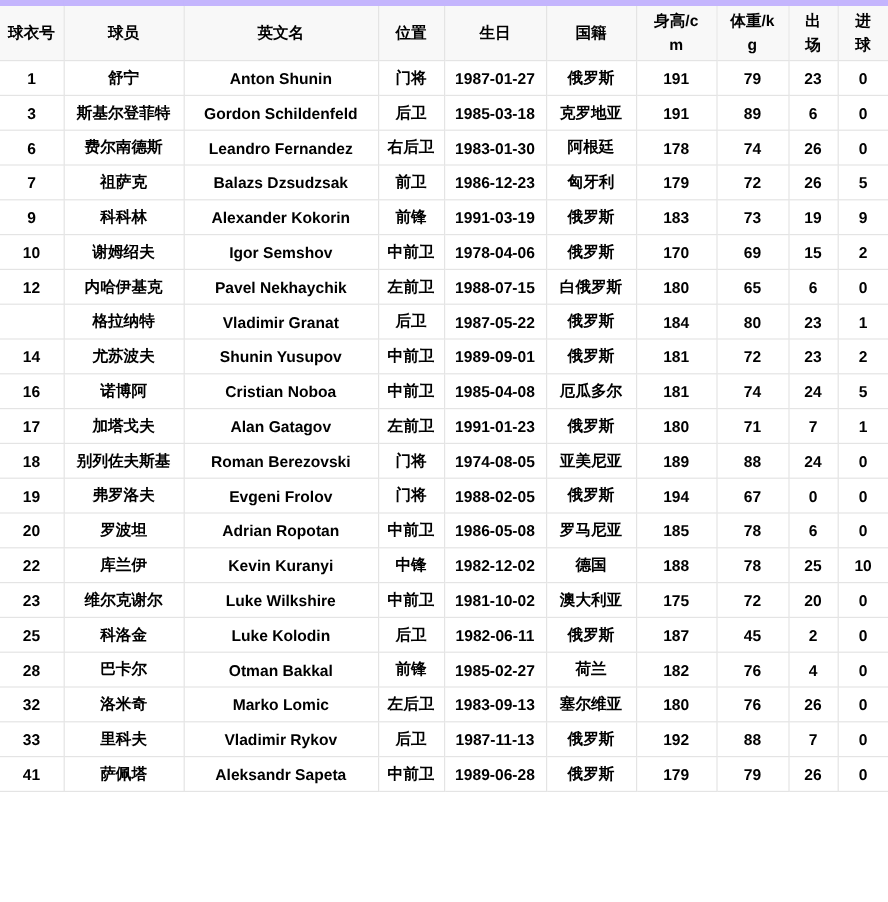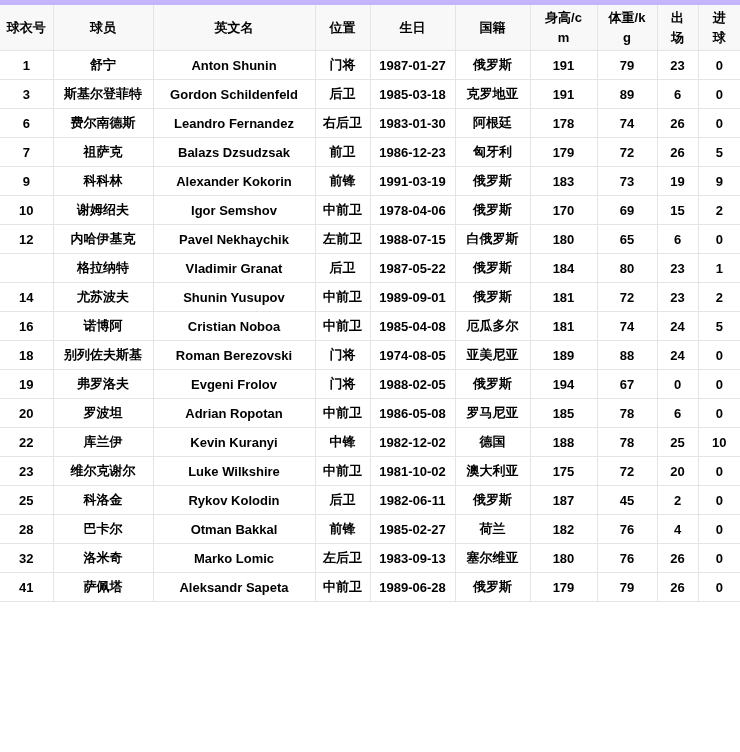--- a/index.html
+++ b/index.html
@@ -201,20 +201,32 @@
         <td>Cristian Noboa</td>
         <td>中前卫</td>
         <td>1985-04-08</td>
         <td>厄瓜多尔</td>
         <td>181</td>
         <td>74</td>
         <td>24</td>
         <td>5</td>
       </tr>
       <tr>
+        <td>17</td>
+        <td>加塔戈夫</td>
+        <td>Alan Gatagov</td>
+        <td>左前卫</td>
+        <td>1991-01-23</td>
+        <td>俄罗斯</td>
+        <td>180</td>
+        <td>71</td>
+        <td>7</td>
+        <td>1</td>
+      </tr>
+      <tr>
         <td>18</td>
         <td>别列佐夫斯基</td>
         <td>Roman Berezovski</td>
         <td>门将</td>
         <td>1974-08-05</td>
         <td>亚美尼亚</td>
         <td>189</td>
         <td>88</td>
         <td>24</td>
         <td>0</td>
@@ -263,21 +275,21 @@
         <td>1981-10-02</td>
         <td>澳大利亚</td>
         <td>175</td>
         <td>72</td>
         <td>20</td>
         <td>0</td>
       </tr>
       <tr>
         <td>25</td>
         <td>科洛金</td>
-        <td>Rykov Kolodin</td>
+        <td>Luke Kolodin</td>
         <td>后卫</td>
         <td>1982-06-11</td>
         <td>俄罗斯</td>
         <td>187</td>
         <td>45</td>
         <td>2</td>
         <td>0</td>
       </tr>
       <tr>
         <td>28</td>
@@ -297,20 +309,32 @@
         <td>Marko Lomic</td>
         <td>左后卫</td>
         <td>1983-09-13</td>
         <td>塞尔维亚</td>
         <td>180</td>
         <td>76</td>
         <td>26</td>
         <td>0</td>
       </tr>
       <tr>
+        <td>33</td>
+        <td>里科夫</td>
+        <td>Vladimir Rykov</td>
+        <td>后卫</td>
+        <td>1987-11-13</td>
+        <td>俄罗斯</td>
+        <td>192</td>
+        <td>88</td>
+        <td>7</td>
+        <td>0</td>
+      </tr>
+      <tr>
         <td>41</td>
         <td>萨佩塔</td>
         <td>Aleksandr Sapeta</td>
         <td>中前卫</td>
         <td>1989-06-28</td>
         <td>俄罗斯</td>
         <td>179</td>
         <td>79</td>
         <td>26</td>
         <td>0</td>

